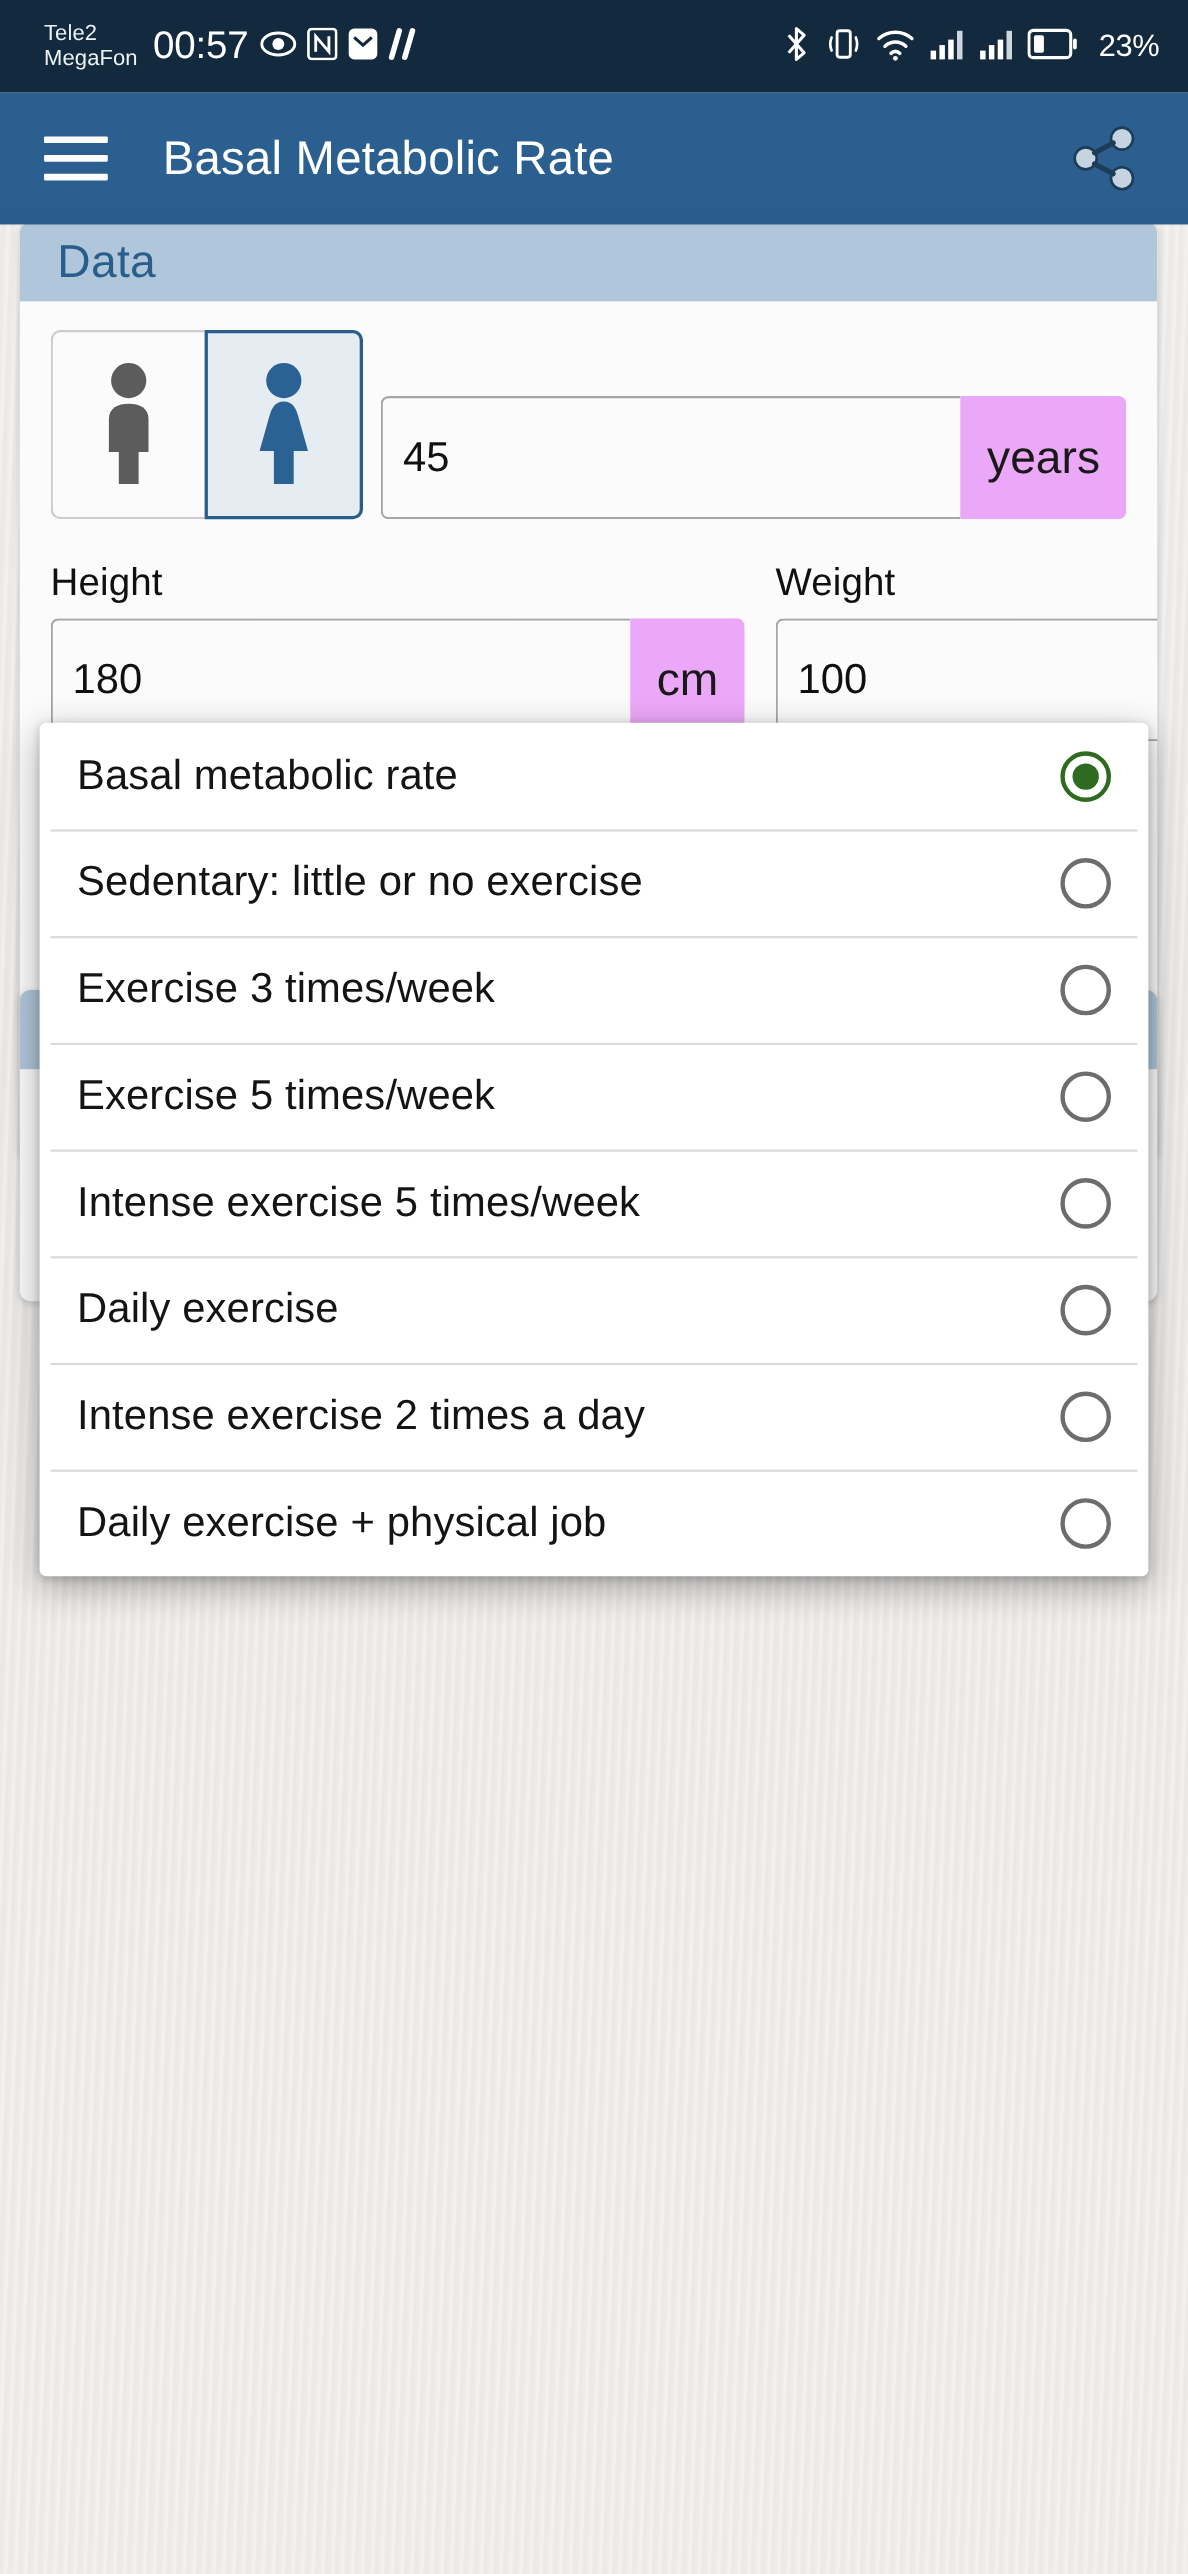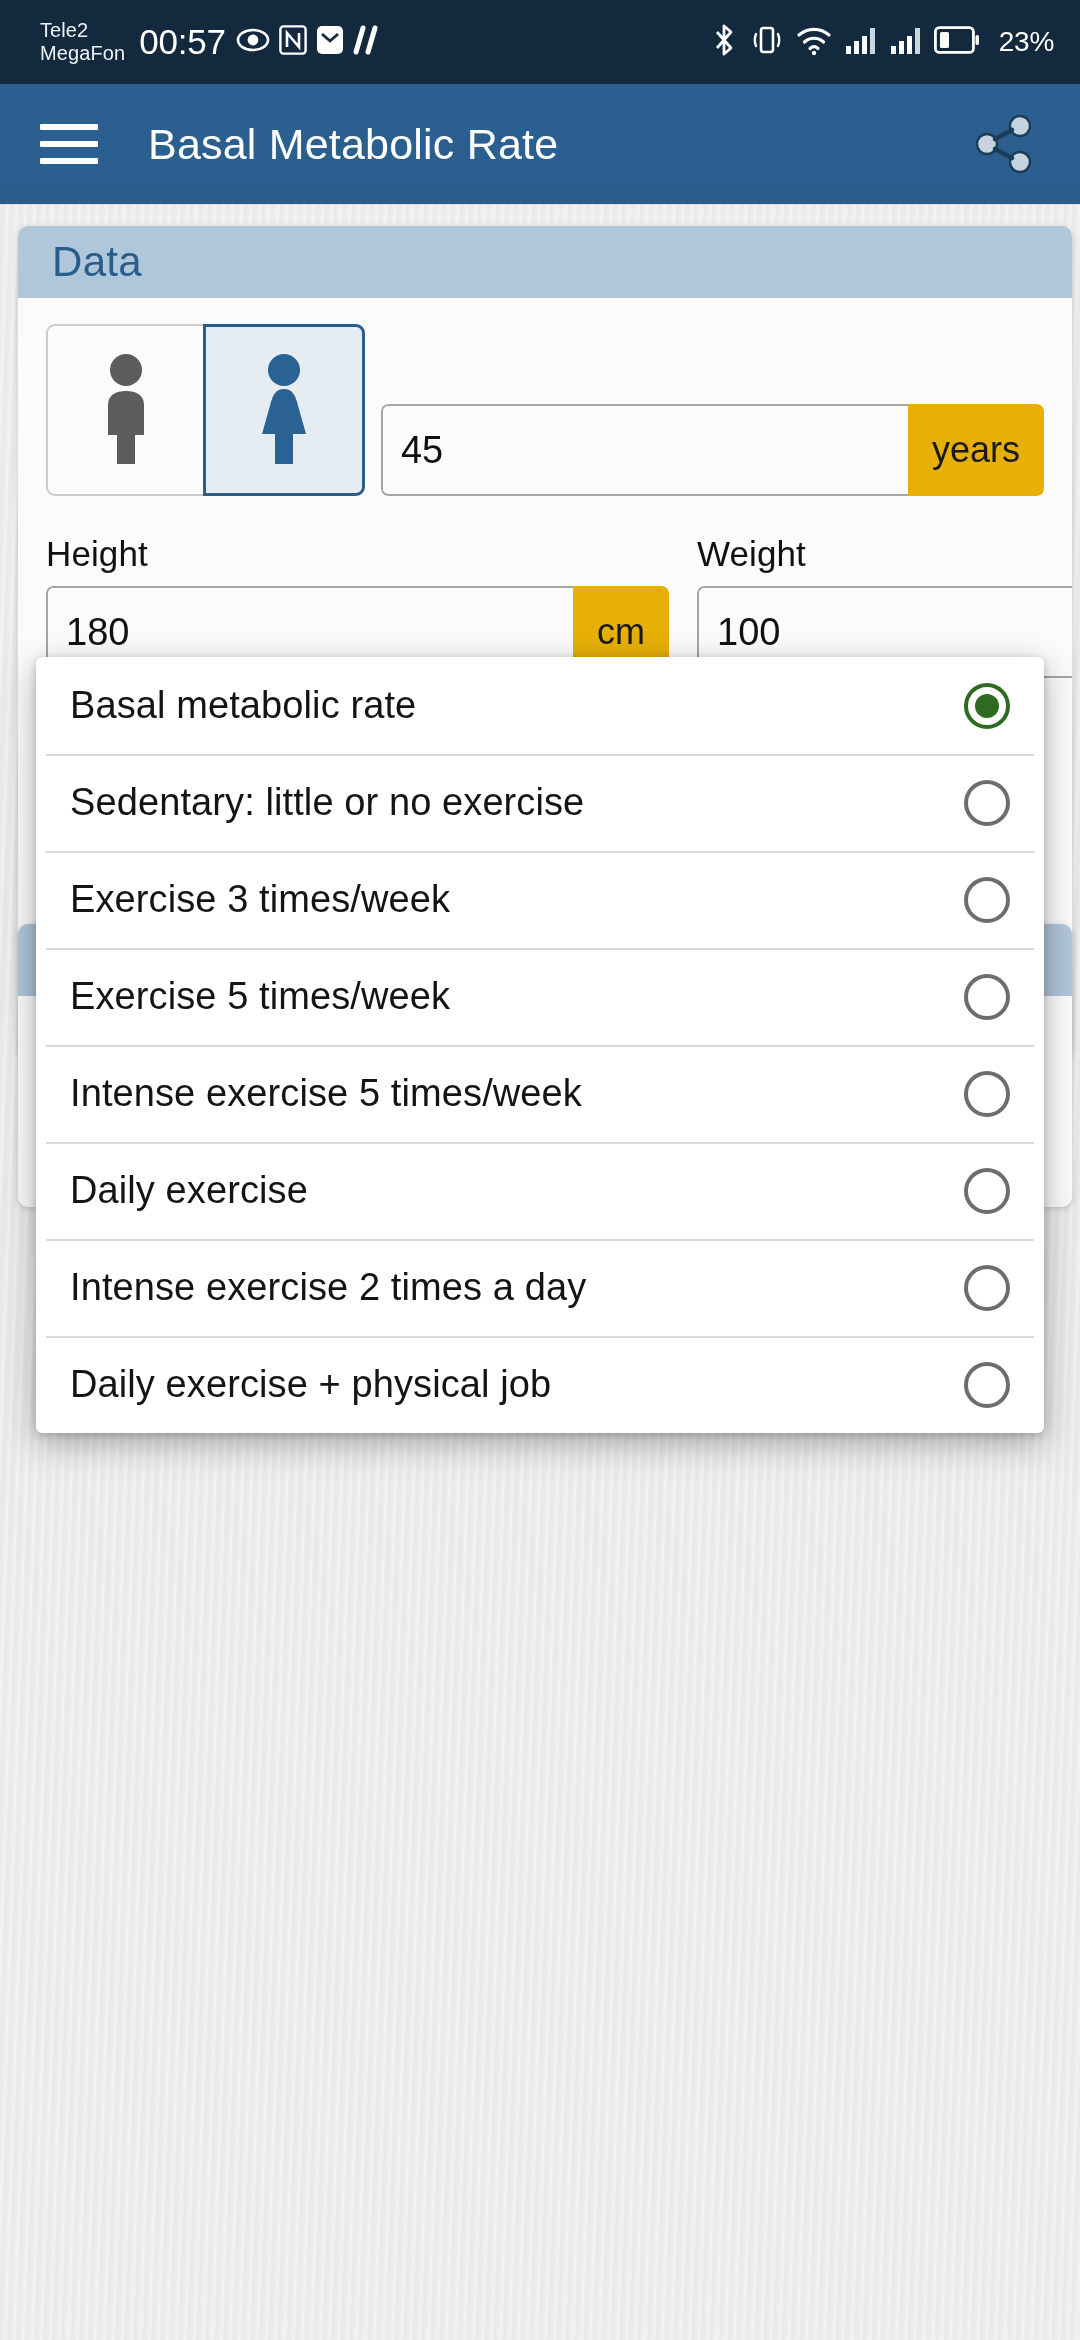--- a/index.html
+++ b/index.html
@@ -128,26 +128,25 @@
     position: absolute;
     top: 188px;
     left: 0;
     right: 0;
     bottom: 0;
   }
 
   .card {
     position: absolute;
     left: 18px;
-    right: 8px;
+    right: 28px;
     background: #ffffff;
     border-radius: 10px;
     box-shadow: 0 2px 7px rgba(0,0,0,0.16);
     overflow: hidden;
-    margin-top: 24px;
   }
   .card-header {
     background: #b3cade;
     height: 72px;
     display: flex;
     align-items: center;
     padding: 0 34px;
   }
   .card-header-title {
     color: #2a5f8f;
@@ -190,44 +189,44 @@
 
   .field-block { flex: 1; }
   .field-label {
     font-size: 35px;
     color: #111111;
     margin-bottom: 12px;
     letter-spacing: .1px;
   }
   .input-group {
     display: flex;
-    height: 92px;
+    height: 112px;
     border-radius: 7px;
     overflow: hidden;
   }
   .input-group input {
     flex: 1;
     min-width: 0;
     border: 2px solid #a8a8a8;
     border-right: none;
     border-radius: 7px 0 0 7px;
     background: #ffffff;
     font-family: "Liberation Sans", sans-serif;
     font-size: 38px;
     color: #111111;
     padding: 0 18px;
     outline: none;
   }
   .input-unit {
     display: flex;
     align-items: center;
     justify-content: center;
-    background: #eab308;
+    background: #f0abfc;
     color: #1a1a1a;
-    font-size: 36px;
+    font-size: 42px;
     padding: 0 24px;
     border-radius: 0 7px 7px 0;
     min-width: 96px;
   }
 
   .row-2 {
     display: flex;
     gap: 28px;
     margin-top: 38px;
   }

